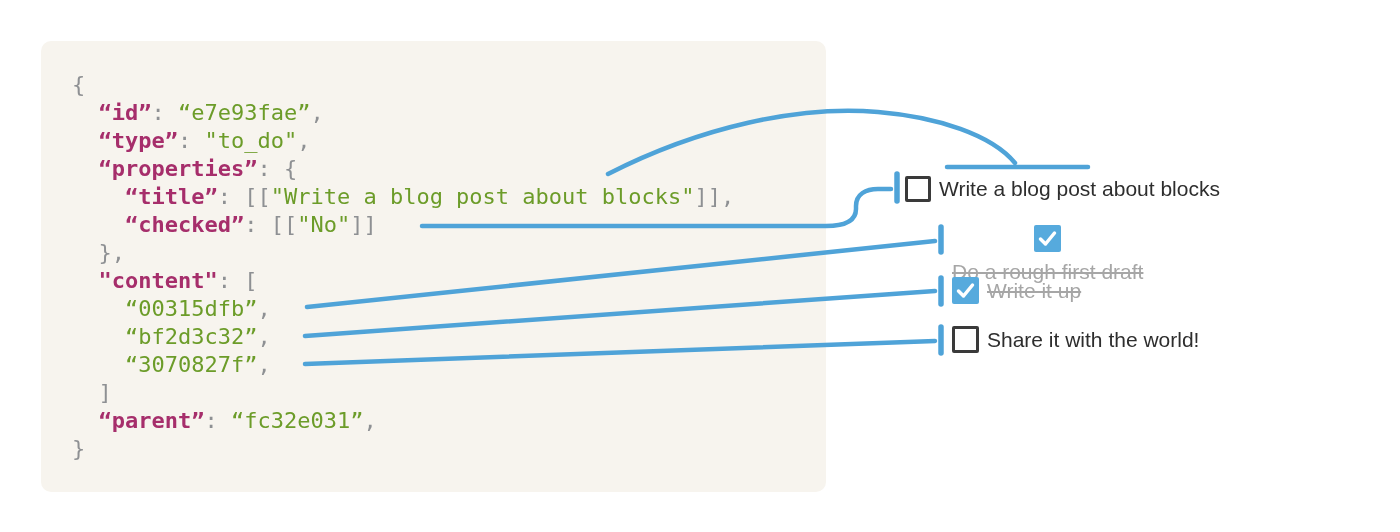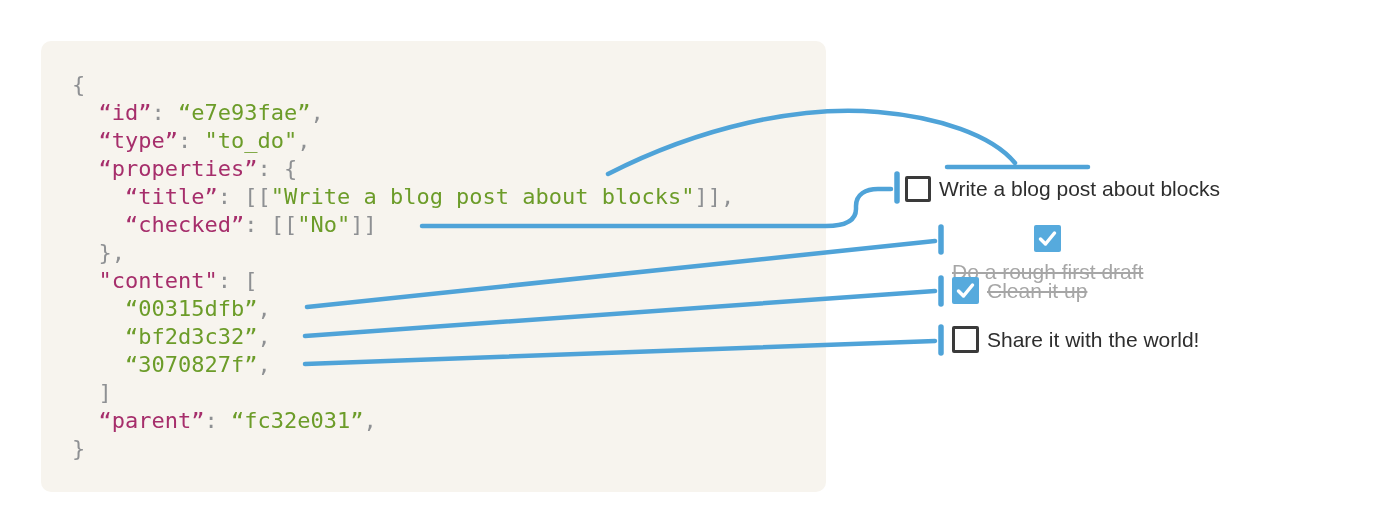--- a/index.html
+++ b/index.html
@@ -30,21 +30,21 @@
     box-sizing:border-box;
     padding:30px 0 0 31px;
   }
   .code-panel pre{
     margin:0;
     font-family:"DejaVu Sans Mono",monospace;
     font-size:22px;line-height:28px;
     color:var(--punct);
     white-space:pre;
   }
-  .tok-k{color:var(--key);}
+  .tok-k{color:var(--key);font-weight:bold;}
   .tok-s{color:var(--str);}
   .tok-p{color:var(--punct);}
   
   .connectors{
     position:absolute;left:0;top:0;width:1400px;height:532px;
     pointer-events:none;
   }
   .connectors path{
     fill:none;stroke:var(--blue);
     stroke-width:4.5;stroke-linecap:round;
@@ -121,21 +121,21 @@
     </span>
     <span class="todo-label">Do a rough first draft</span>
   </div>
 
   <div class="todo-row sub done" style="left:952px;top:277px;">
     <span class="cbox">
       <svg viewBox="0 0 27 27">
         <polyline points="6.5,14 11.5,19 20.5,8" fill="none" stroke="#fff" stroke-width="3.5" stroke-linecap="round" stroke-linejoin="round"></polyline>
       </svg>
     </span>
-    <span class="todo-label">Clean it up</span>
+    <span class="todo-label">Write it up</span>
   </div>
 
   <div class="todo-row sub" style="left:952px;top:326px;">
     <span class="cbox">
       
     </span>
     <span class="todo-label">Share it with the world!</span>
   </div>
 
 </div>

